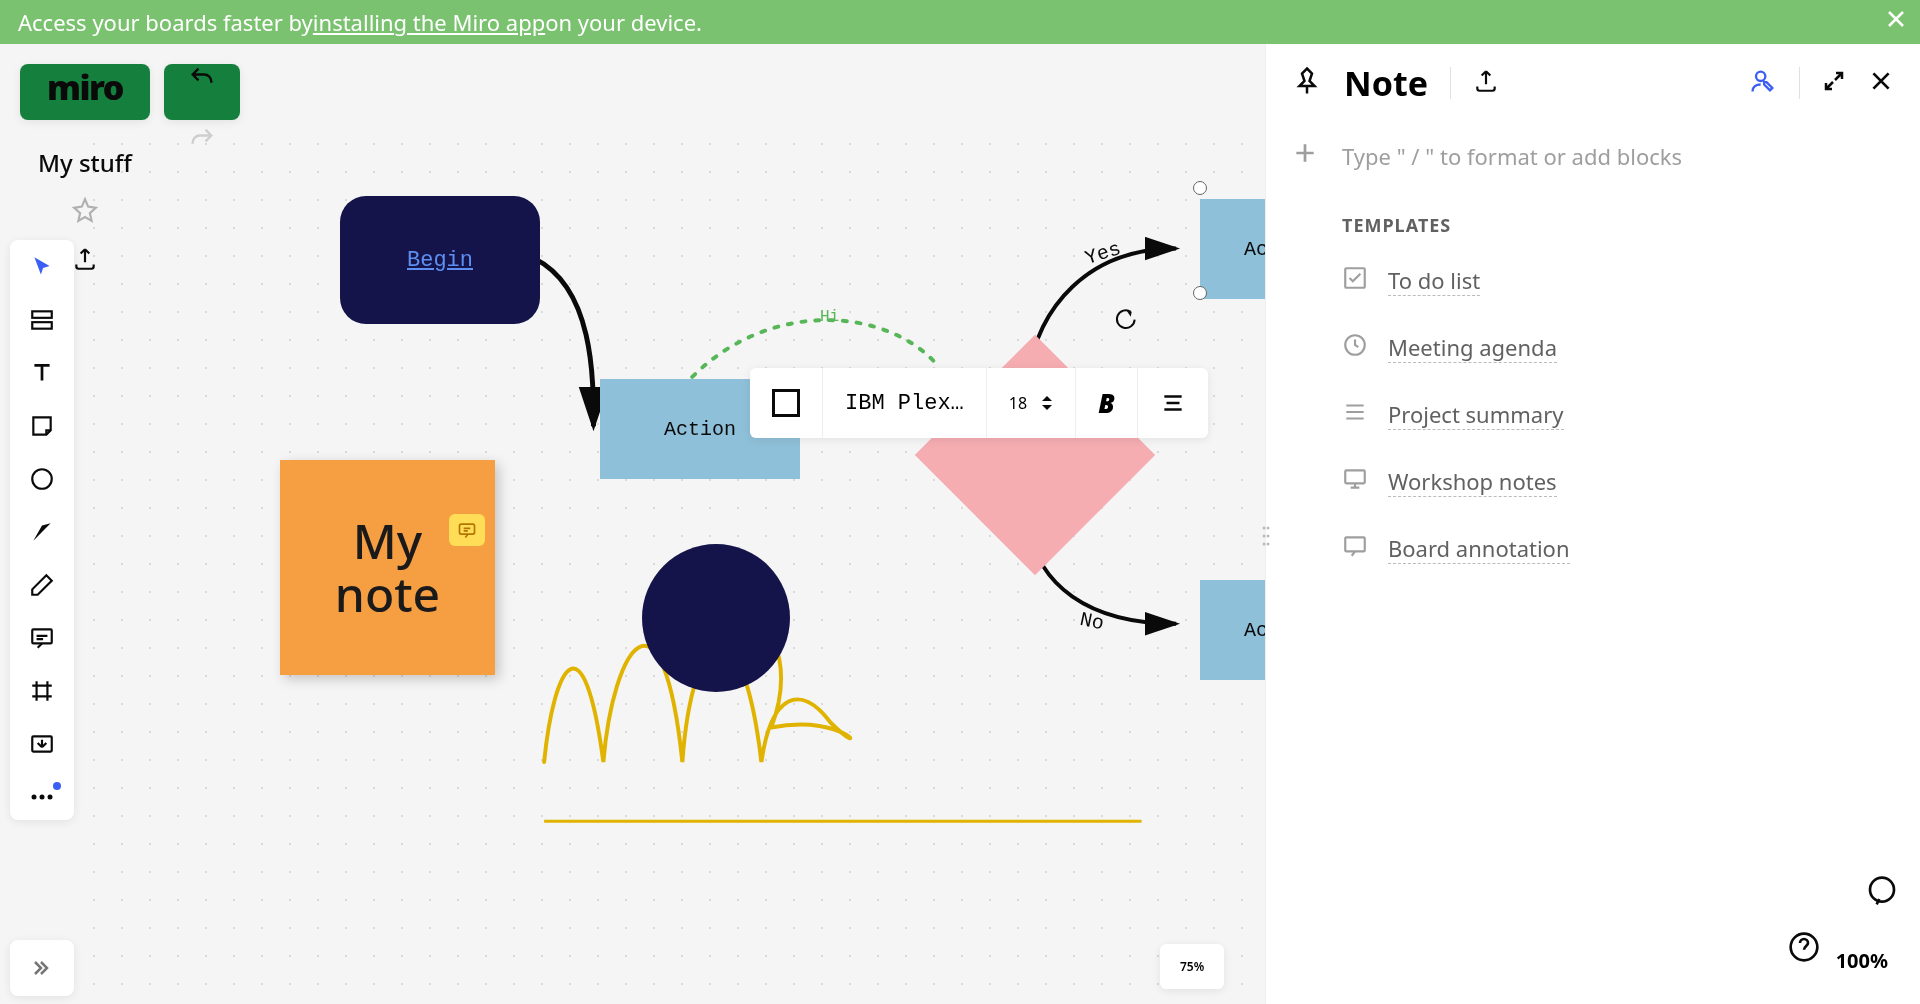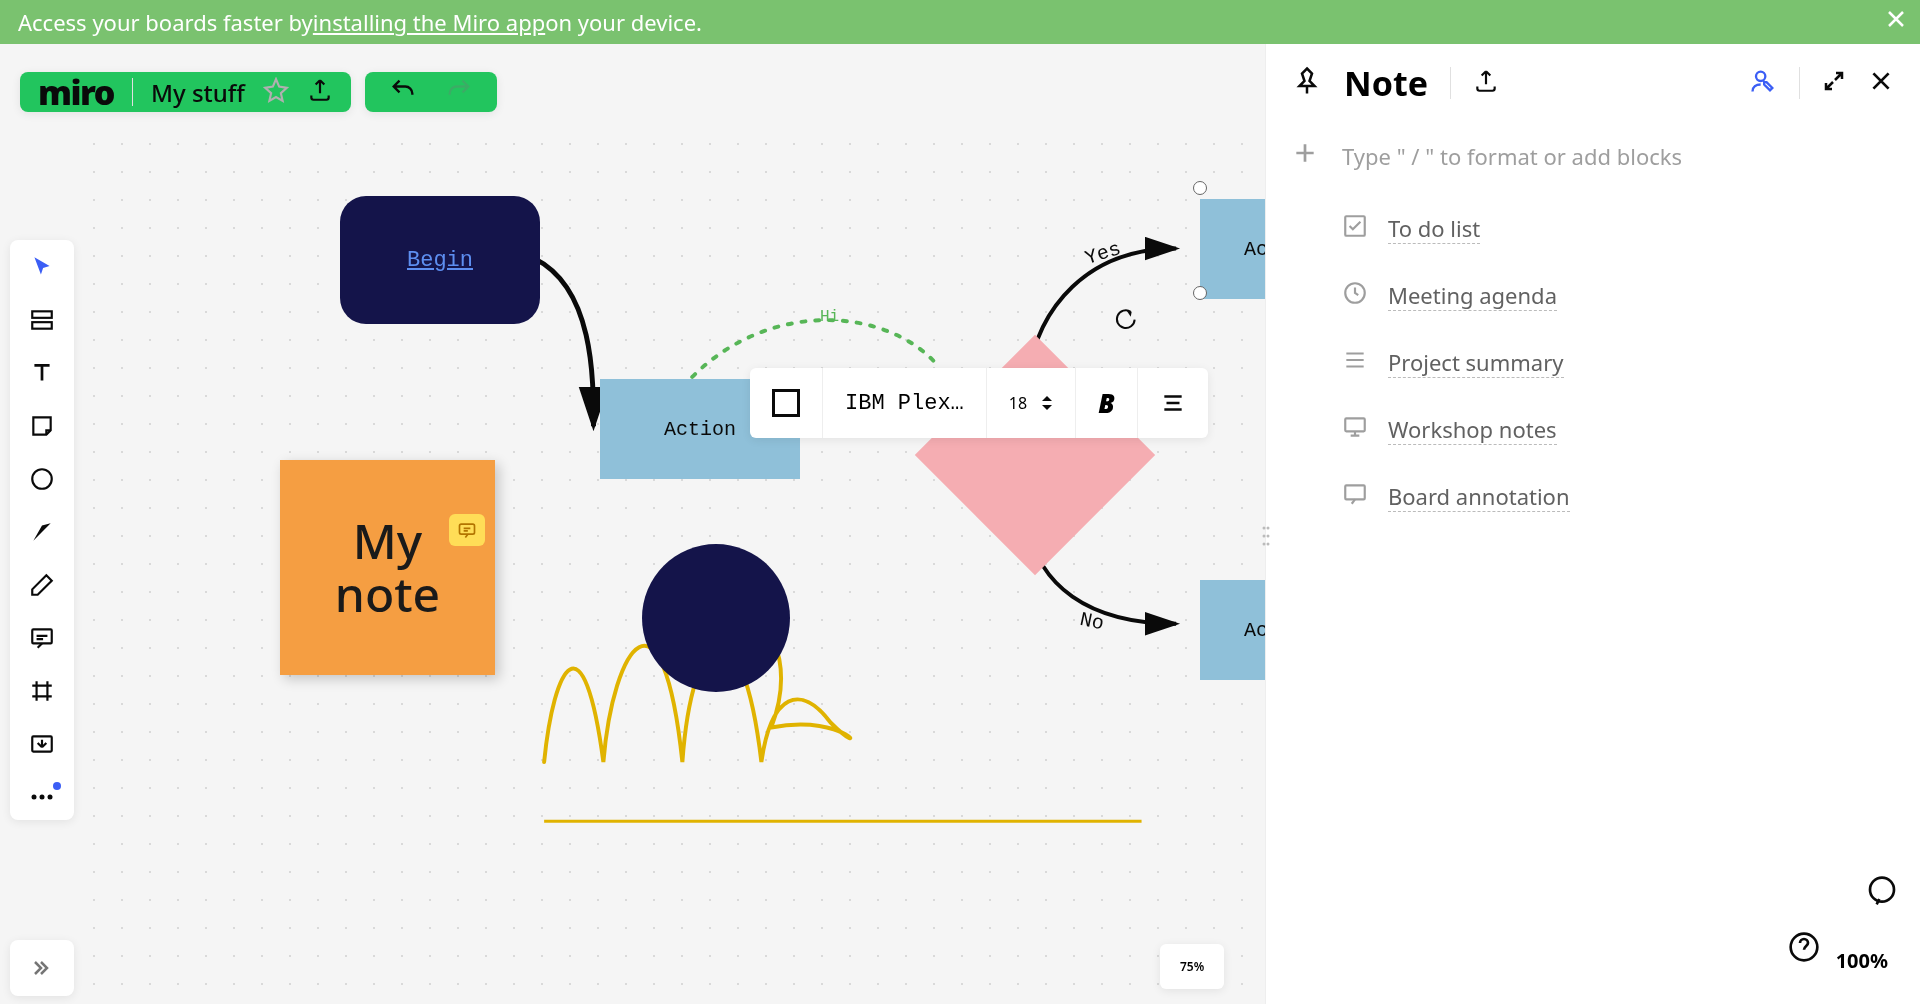--- a/index.html
+++ b/index.html
@@ -5,21 +5,21 @@
 * { margin: 0; padding: 0; box-sizing: border-box; font-family: system-ui, -apple-system, sans-serif; }
 body { width: 1920px; height: 1004px; background: #f5f5f5; overflow: hidden; position: relative; }
 
 
 .banner { background: #7ac26f; color: #fff; height: 44px; display: flex; align-items: center; padding: 16px 18px; font-size: 22px; position: relative; }
 .banner a { color: #fff; text-decoration: underline; }
 .banner-close { position: absolute; right: 12px; top: 50%; transform: translateY(-50%); cursor: pointer; }
 
 
 .topbar { position: absolute; top: 62px; left: 20px; right: 20px; height: 60px; display: flex; align-items: center; }
-.panel { background: #22c55e; border-radius: 8px; box-shadow: 0 2px 10px rgba(0,0,0,0.08); height: 40px; display: flex; align-items: center; }
+.panel { background: #15803d; border-radius: 8px; box-shadow: 0 2px 10px rgba(0,0,0,0.08); height: 56px; display: flex; align-items: center; flex-direction: column; }
 
 .panel-left { padding: 0 18px; gap: 18px; }
 .logo { font-size: 34px; font-weight: 900; letter-spacing: -1.5px; color: #0a0a0a; }
 .divider { width: 1px; height: 28px; background: #e0e0e0; }
 .board-name { font-size: 24px; font-weight: 500; color: #0a0a0a; }
 .star-icon, .export-icon-top { color: #757575; cursor: pointer; }
 
 .panel-undo { margin-left: 14px; gap: 28px; padding: 0 24px; }
 .undo-btn, .redo-btn { cursor: pointer; }
 .redo-btn { opacity: 0.3; }
@@ -385,20 +385,21 @@
   <div class="note-body">
     <div class="note-input-row">
       <span class="note-plus">
         <svg width="26" height="26" viewBox="0 0 24 24" fill="none" stroke="#9e9e9e" stroke-width="2.5">
             <path d="M12 4v16M4 12h16"></path>
           </svg>
       </span>
       <span class="note-placeholder">Type " / " to format or add blocks</span>
     </div>
 
+    <div class="templates-label">TEMPLATES</div>
     <div class="template-list">
       <div class="template-item">
         <span class="template-icon"><svg width="26" height="26" viewBox="0 0 24 24" fill="none" stroke="#9e9e9e" stroke-width="2">
               <rect x="3" y="3" width="18" height="18" rx="1"></rect>
               <path d="M7 12l3 3 7-7"></path>
             </svg></span>
         <span class="template-name">To do list</span>
       </div>
       <div class="template-item">
         <span class="template-icon"><svg width="26" height="26" viewBox="0 0 24 24" fill="none" stroke="#9e9e9e" stroke-width="2">

